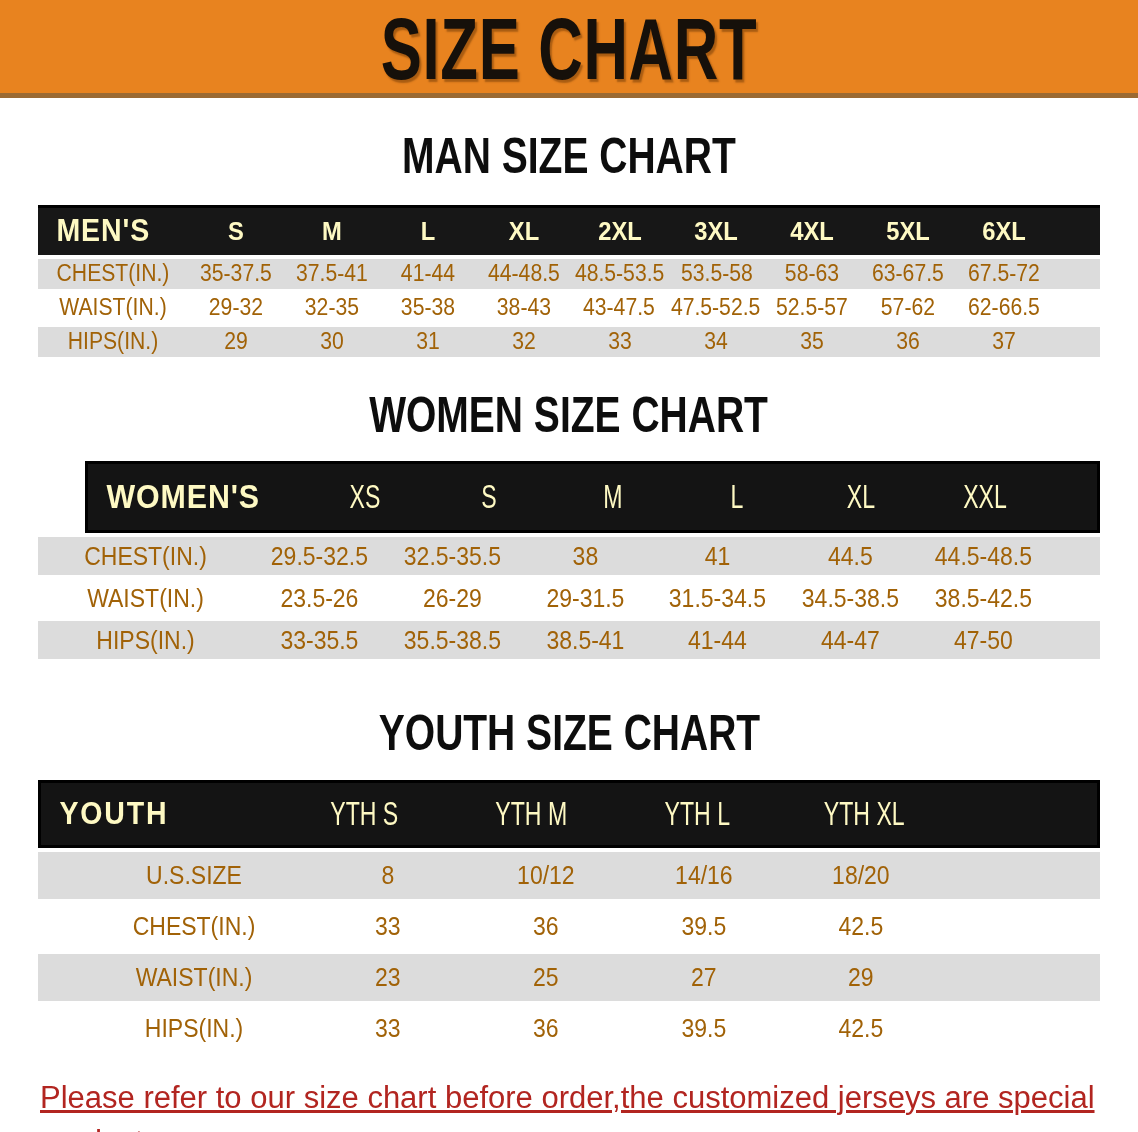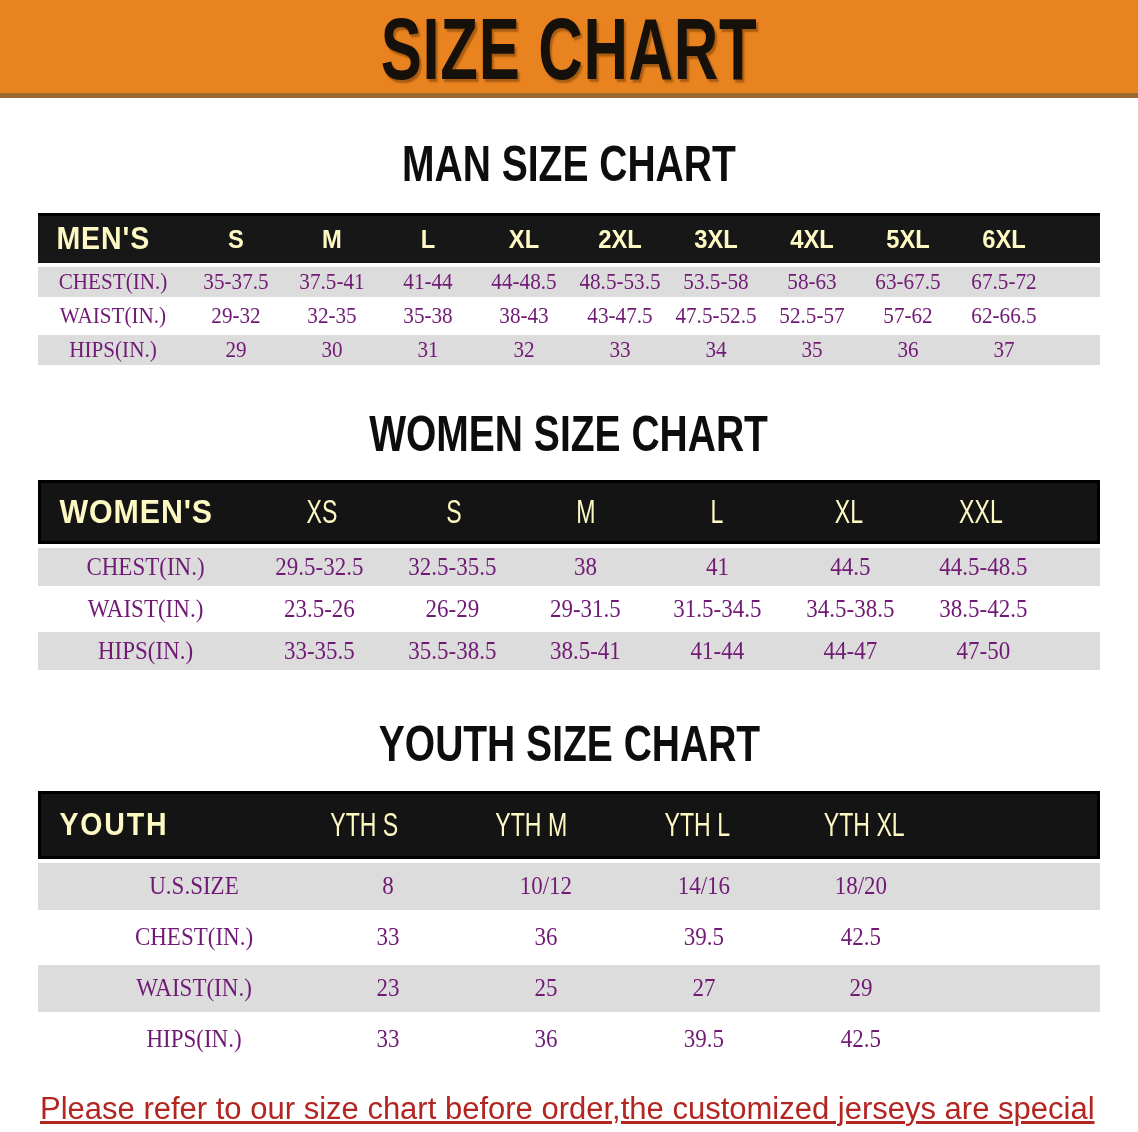--- a/index.html
+++ b/index.html
@@ -20,56 +20,56 @@
     text-shadow:3px 3px 2px rgba(90,45,0,0.45);
   }
 
   
   .section-title { text-align:center; overflow:visible; }
   .section-title span {
     display:inline-block; font-weight:800; color:#0d0d0d;
     font-size:50px; line-height:1.05; white-space:nowrap;
     transform:scaleX(0.78); transform-origin:center;
   }
-  .title-man   { margin-top:40px; }
-  .title-women { margin-top:43px; }
+  .title-man   { margin-top:32px; }
+  .title-women { margin-top:32px; }
   .title-youth { margin-top:48px; }
 
   
   .size-table { margin:0 38px; width:1062px; }
   .men-table   { margin-top:22px; }
   .women-table { margin-top:20px; }
   .youth-table { margin-top:20px; }
 
   .thead, .trow { display:grid; align-items:center; }
 
   .men-table   .thead, .men-table   .trow { grid-template-columns:150px repeat(9,1fr); padding-right:48px; }
   .women-table .thead, .women-table .trow { grid-template-columns:215px repeat(6,1fr); padding-right:50px; }
   .youth-table .thead, .youth-table .trow { grid-template-columns:230px repeat(4,1fr); padding-right:160px; }
 
   .thead { background:#171717; color:#fef9c3; }
   .men-table   .thead { height:50px; border-top:3px solid #000; }
-  .women-table .thead { height:64px; border:3px solid #000; background:#141414; }
+  .women-table .thead { height:72px; border:3px solid #000; background:#141414;margin-left:47px; }
   .youth-table .thead { height:68px; border:3px solid #000; background:#141414;gap:20px; }
 
   .corner {
     font-weight:800; padding-left:20px; letter-spacing:1px; white-space:nowrap;
     transform:scaleX(0.92); transform-origin:left center;
   }
   .men-table   .corner { font-size:31px; }
   .women-table .corner { font-size:33px; }
   .youth-table .corner { font-size:31px; letter-spacing:2px; }
 
   .col { text-align:center; white-space:nowrap; }
   .men-table .col { font-size:25px; font-weight:700; transform:scaleX(0.95); }
   .women-table .col, .youth-table .col {
     font-size:33px; font-weight:400; transform:scaleX(0.70); transform-origin:center;
   }
 
-  .trow { color:#701a75;font-family:Liberation Serif, serif; }
+  .trow { color:#a16207; }
   .men-table   .trow { height:30px; margin-top:4px; font-size:23px; }
   .women-table .trow { height:38px; margin-top:4px; font-size:25px; }
   .youth-table .trow { height:47px; margin-top:4px; font-size:25px;padding-left:41px; }
   .trow.gray  { background:#dcdcdc; }
   .trow.white { background:#ffffff; }
 
   .rlabel { text-align:center; white-space:nowrap; transform:scaleX(0.92); transform-origin:center; }
   .cell   { text-align:center; white-space:nowrap; transform:scaleX(0.92); transform-origin:center; }
 
   

